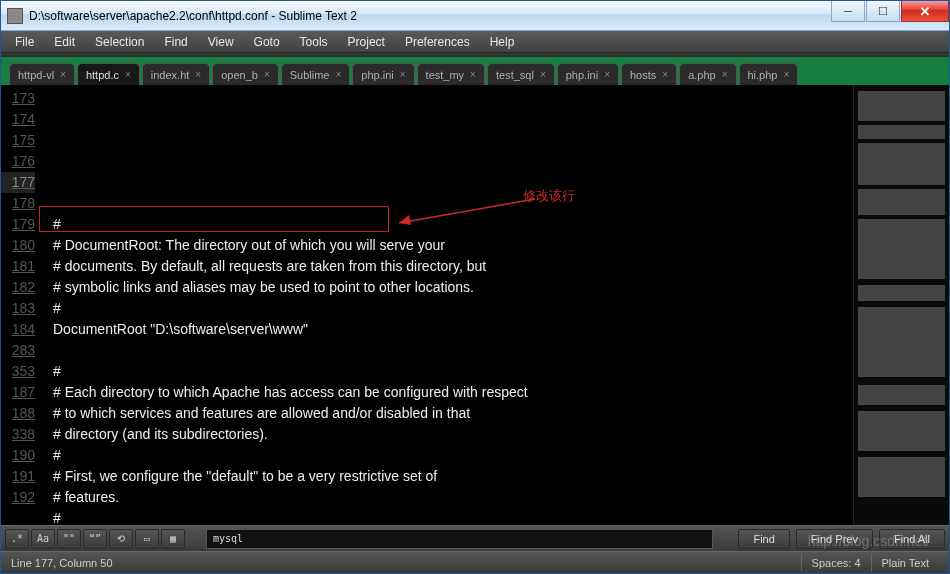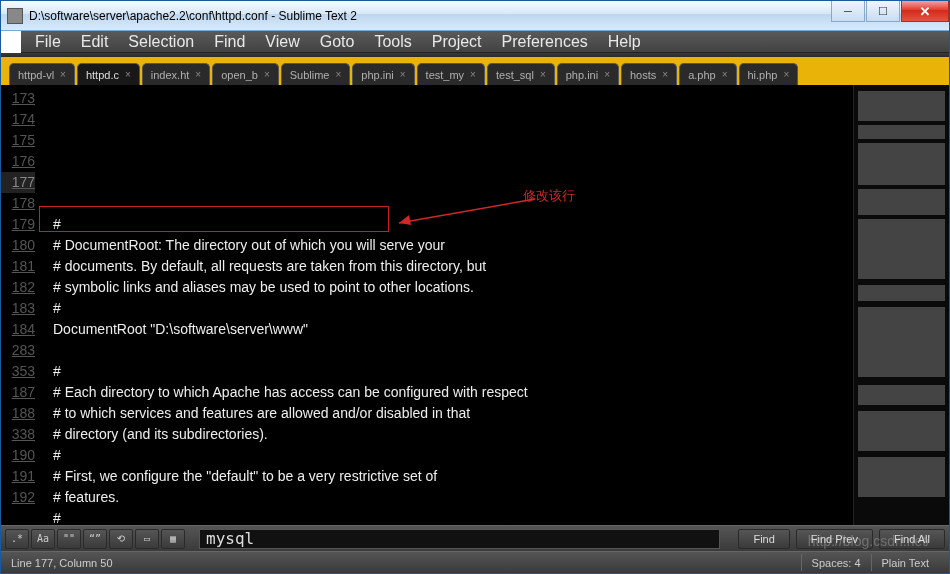--- a/index.html
+++ b/index.html
@@ -4,40 +4,40 @@
 <style>
 * { margin:0; padding:0; box-sizing:border-box; font-family:"Segoe UI",Tahoma,sans-serif; }
 body { width:950px; height:574px; overflow:hidden; background:#fff; }
 .window { width:950px; height:574px; border:1px solid #1a5a9c; display:flex; flex-direction:column; background:#fff; }
 .titlebar { height:30px; background:linear-gradient(#f8fcff,#d6e7f7 45%,#bcd7ef 46%,#d9eafb); display:flex; align-items:center; border-bottom:1px solid #7ba8d4; }
 .titlebar-icon { width:16px; height:16px; margin:0 6px; background:#888; border:1px solid #555; }
 .titlebar-text { flex:1; font-size:12px; color:#000; }
 .win-btns { display:flex; height:100%; align-items:flex-start; }
 .win-btn { width:34px; height:21px; margin-left:1px; display:flex; align-items:center; justify-content:center; border:1px solid #8aa8c8; border-top:none; background:linear-gradient(#f0f6fc,#c7dcf1); font-size:11px; color:#333; cursor:pointer; }
 .win-btn.close { width:48px; background:linear-gradient(#f4a0a0,#e43c2c 45%,#d12c1c 46%,#e85040); color:#fff; font-size:13px; font-weight:bold; border-color:#a83020; }
-.menubar { height:22px; background:linear-gradient(#5a5a5a,#424242); display:flex; align-items:center; padding:0 4px; color:#e8e8e8; font-size:16px; border-bottom:1px solid #222;margin-left:20px; }
+.menubar { height:22px; background:linear-gradient(#5a5a5a,#424242); display:flex; align-items:center; padding:0 4px; color:#e8e8e8; font-size:12px; border-bottom:1px solid #222; }
 .menubar span { padding:2px 10px; cursor:pointer; }
 .tools { height:4px; background:linear-gradient(#3a3a3a,#2a2a2a); }
-.tabs { height:28px; background:#eab308; display:flex; align-items:flex-end; padding:0 8px; gap:2px; overflow:hidden; }
+.tabs { height:28px; background:#15803d; display:flex; align-items:flex-end; padding:0 8px; gap:2px; overflow:hidden; }
 .tab { height:22px; padding:0 8px; background:#2a2a2a; color:#b0b0b0; font-size:11px; display:flex; align-items:center; border-radius:5px 5px 0 0; border:1px solid #555; border-bottom:none; cursor:pointer; white-space:nowrap; }
 .tab.active { background:#181818; color:#ddd; }
 .tab .cls { margin-left:6px; color:#888; font-size:10px; }
 .editor { flex:1; display:flex; background:#000; overflow:hidden; position:relative; }
 .gutter { width:44px; background:#000; color:#555; font-family:Consolas,monospace; font-size:14px; text-align:right; padding:3px 10px 0 0; line-height:21px;text-decoration:underline; }
 .gutter div.hl { color:#888; background:#222; }
 .code { flex:1; color:#eee; font-family:Consolas,monospace; font-size:14px; padding:3px 0 0 8px; line-height:21px; white-space:pre; position:relative; }
 .code .cm { color:#eee; }
 .highlight-box { position:absolute; border:1px solid #c82020; pointer-events:none; }
 .arrow { position:absolute; pointer-events:none; }
 .annot { position:absolute; color:#d02828; font-size:13px; font-family:Liberation Sans, sans-serif; }
 .minimap { width:96px; background:#0a0a0a; border-left:1px solid #222; position:relative; overflow:hidden; }
 .mm-block { position:absolute; left:4px; right:4px; background:#444; }
 .findbar { height:26px; background:linear-gradient(#555,#3a3a3a); display:flex; align-items:center; padding:0 4px; border-top:1px solid #666; gap:2px; }
 .fb-btn { width:24px; height:20px; background:linear-gradient(#555,#3a3a3a); border:1px solid #2a2a2a; color:#ccc; font-size:10px; display:flex; align-items:center; justify-content:center; cursor:pointer; font-family:Consolas,monospace; border-radius:2px; }
-.find-input { flex:1; height:20px; background:#111; border:1px solid #555; color:#ddd; padding:0 6px; font-size:16px; font-family:Consolas,monospace; margin:0 12px; }
+.find-input { flex:1; height:20px; background:#111; border:1px solid #555; color:#ddd; padding:0 6px; font-size:10px; font-family:Consolas,monospace; margin:0 19px; }
 .find-act { height:20px; padding:0 14px; background:linear-gradient(#555,#3a3a3a); border:1px solid #2a2a2a; color:#ddd; font-size:11px; display:flex; align-items:center; cursor:pointer; border-radius:2px; margin-left:4px; }
 .statusbar { height:22px; background:linear-gradient(#555,#3a3a3a); display:flex; align-items:center; padding:2px 10px; color:#ccc; font-size:11px; border-top:1px solid #666; }
 .statusbar .sp { flex:1; }
 .statusbar .seg { padding:0 10px; border-left:1px solid #666; height:100%; display:flex; align-items:center;text-align:right; }
 .watermark { position:absolute; right:20px; bottom:25px; color:rgba(200,200,200,0.35); font-size:14px; font-family:Arial,sans-serif; pointer-events:none; }
 </style>
 </head>
 <body>
 
 <div class="window">

